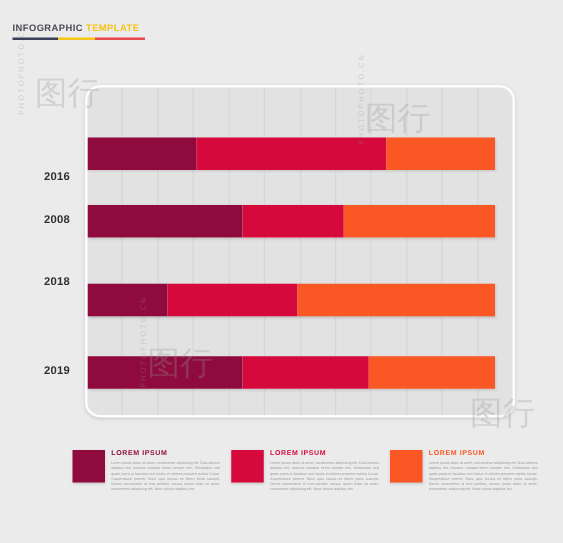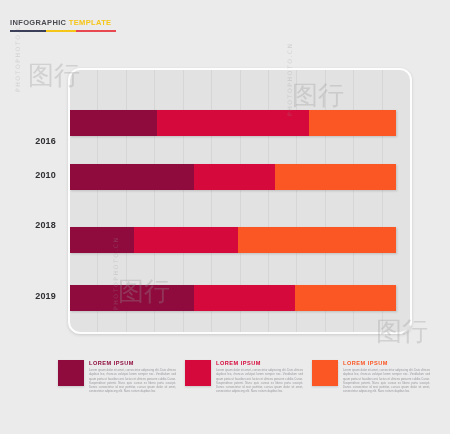--- a/index.html
+++ b/index.html
@@ -138,21 +138,21 @@
 
 <div id="header">
   <div id="title-line">
     <span class="title-a">INFOGRAPHIC</span><span>&nbsp;</span><span class="title-b">TEMPLATE</span>
   </div>
   <div id="title-rule"></div>
 </div>
 
 <div id="years">
     <div class="year-label" style="top: 36px; margin-top: 32px;">2016</div>
-    <div class="year-label" style="top: 102px;">2010</div>
+    <div class="year-label" style="top: 102px;">2008</div>
     <div class="year-label" style="top: 152px;">2018</div>
     <div class="year-label" style="top: 223px;">2019</div>
   </div>
 
 <div id="panel">
   <div id="gridlines">
       <div class="gcol"></div>
       <div class="gcol"></div>
       <div class="gcol"></div>
       <div class="gcol"></div>

